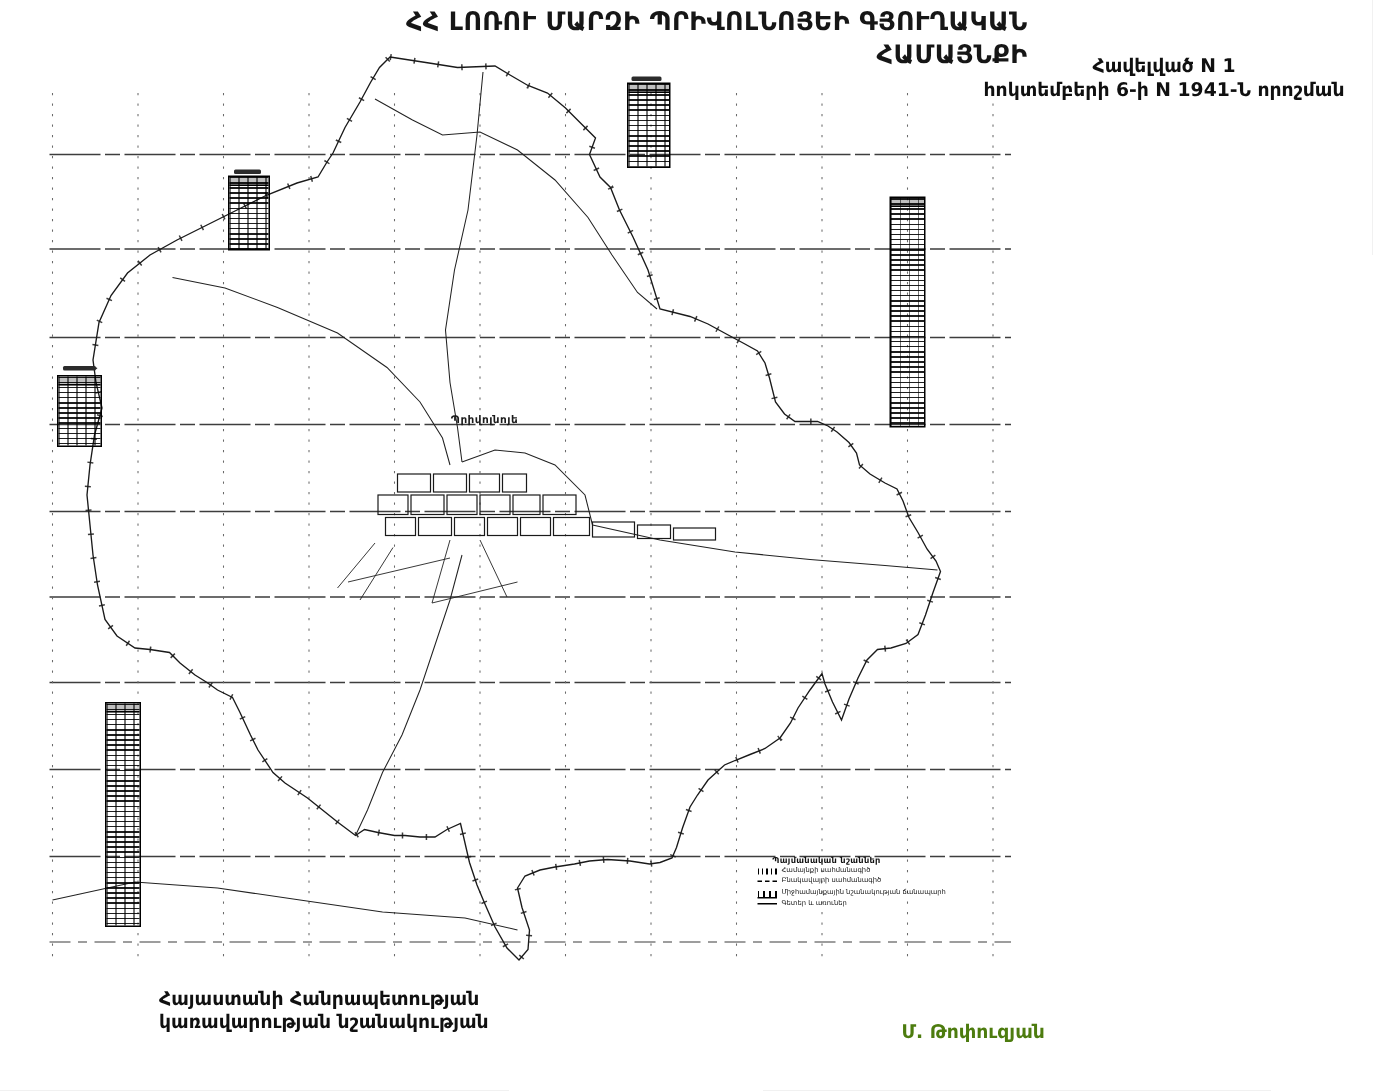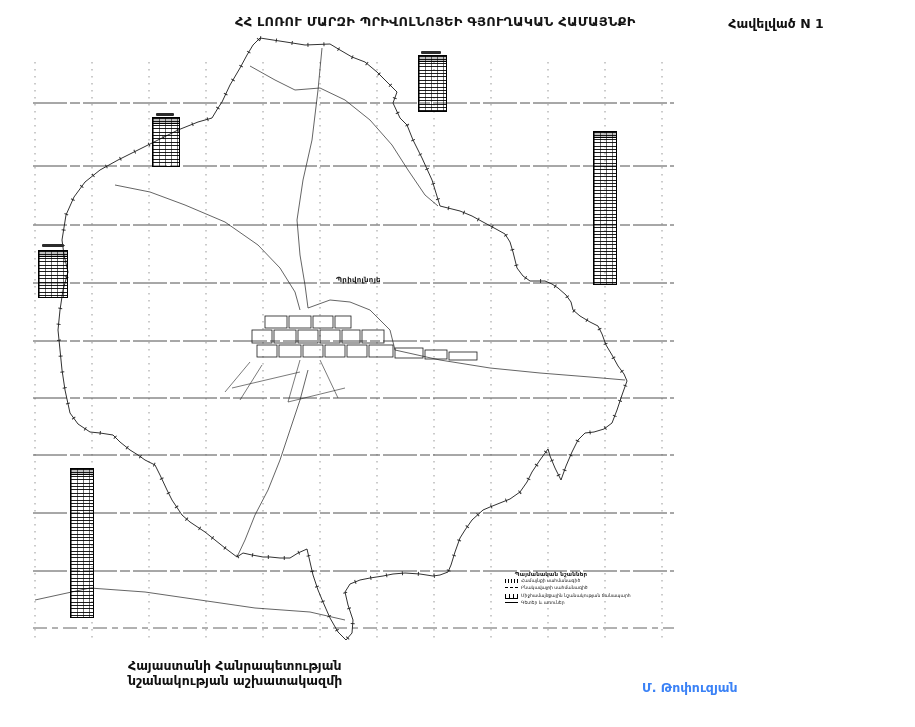--- a/index.html
+++ b/index.html
@@ -6,41 +6,40 @@
   .page{
     position:relative;
     width:915px;height:727px;
     background:#ffffff;
     overflow:hidden;
     font-family:"DejaVu Sans", sans-serif;
     color:#111;
   }
   .map-svg{position:absolute;left:0;top:0;width:915px;height:727px;}
   .doc-title{
-    position:absolute;left:235px;top:14px;width:450px;
-    text-align:left;font-weight:bold;font-size:13px;line-height:1.3;
+    position:absolute;left:235px;top:4px;width:450px;
+    text-align:right;font-weight:bold;font-size:17px;line-height:1.3;
     letter-spacing:.2px;color:#161616;
   }
   .annex{
-    position:absolute;left:642px;top:16px;width:268px;
+    position:absolute;left:642px;top:36px;width:268px;
     text-align:center;font-weight:bold;font-size:12.5px;line-height:1.25;color:#101010;
   }
   .signature{
     position:absolute;left:106px;top:658px;width:300px;
-    font-weight:bold;font-size:12.5px;line-height:1.2;color:#101010;margin-left:22px;
+    font-weight:bold;font-size:12.5px;line-height:1.2;color:#101010;
   }
   .signer{
-    position:absolute;left:642px;top:680px;
-    font-weight:bold;font-size:12.5px;color:#3b82f6;
+    position:absolute;left:601px;top:680px;
+    font-weight:bold;font-size:12.5px;color:#4d7c0f;
   }
   .settlement-label{
     position:absolute;left:288px;top:276px;width:70px;
-    font-weight:bold;font-size:7px;color:#1a1a1a;
+    font-weight:bold;font-size:7px;text-align:center;color:#1a1a1a;
     letter-spacing:.3px;
-    padding-left:48px;
   }
   
   .ctable{
     position:absolute;
     border:1px solid #000;
     background:
       repeating-linear-gradient(to bottom, rgba(0,0,0,.88) 0 1px, rgba(255,255,255,0) 1px 3.4px),
       repeating-linear-gradient(to right, rgba(0,0,0,.55) 0 1px, rgba(255,255,255,0) 1px 6px);
   }
   .ctable .thead{
@@ -163,20 +162,21 @@
       <line x1="288" y1="402" x2="345" y2="388"></line>
     </g>
   </svg>
 
   <div class="doc-title">
     <div>ՀՀ ԼՈՌՈՒ ՄԱՐԶԻ ՊՐԻՎՈԼՆՈՅԵԻ ԳՅՈՒՂԱԿԱՆ ՀԱՄԱՅՆՔԻ</div>
   </div>
 
   <div class="annex">
     <div>Հավելված N 1</div>
+    <div>հոկտեմբերի 6-ի N 1941-Ն որոշման</div>
   </div>
 
   <div class="settlement-label">Պրիվոլնոյե</div>
 
   <div class="tcaption" style="left:421px;top:51px;width:20px"></div>
   <div class="ctable" style="left:418px;top:55px;width:27px;height:55px">
       <div class="thead"></div>
     </div>
 
   <div class="tcaption" style="left:156px;top:113px;width:18px"></div>
@@ -212,18 +212,18 @@
       <span class="llabel">Միջհամայնքային նշանակության ճանապարհ</span>
     </div>
     <div class="lrow">
       <span class="lsym sym-line"></span>
       <span class="llabel">Գետեր և առուներ</span>
     </div>
   </div>
 
   <div class="signature">
     <div>Հայաստանի Հանրապետության</div>
-    <div>նշանակության աշխատակազմի</div>
+    <div>կառավարության նշանակության</div>
   </div>
 
   <div class="signer">Մ. Թոփուզյան</div>
 
 </div>
 
 </body></html>

